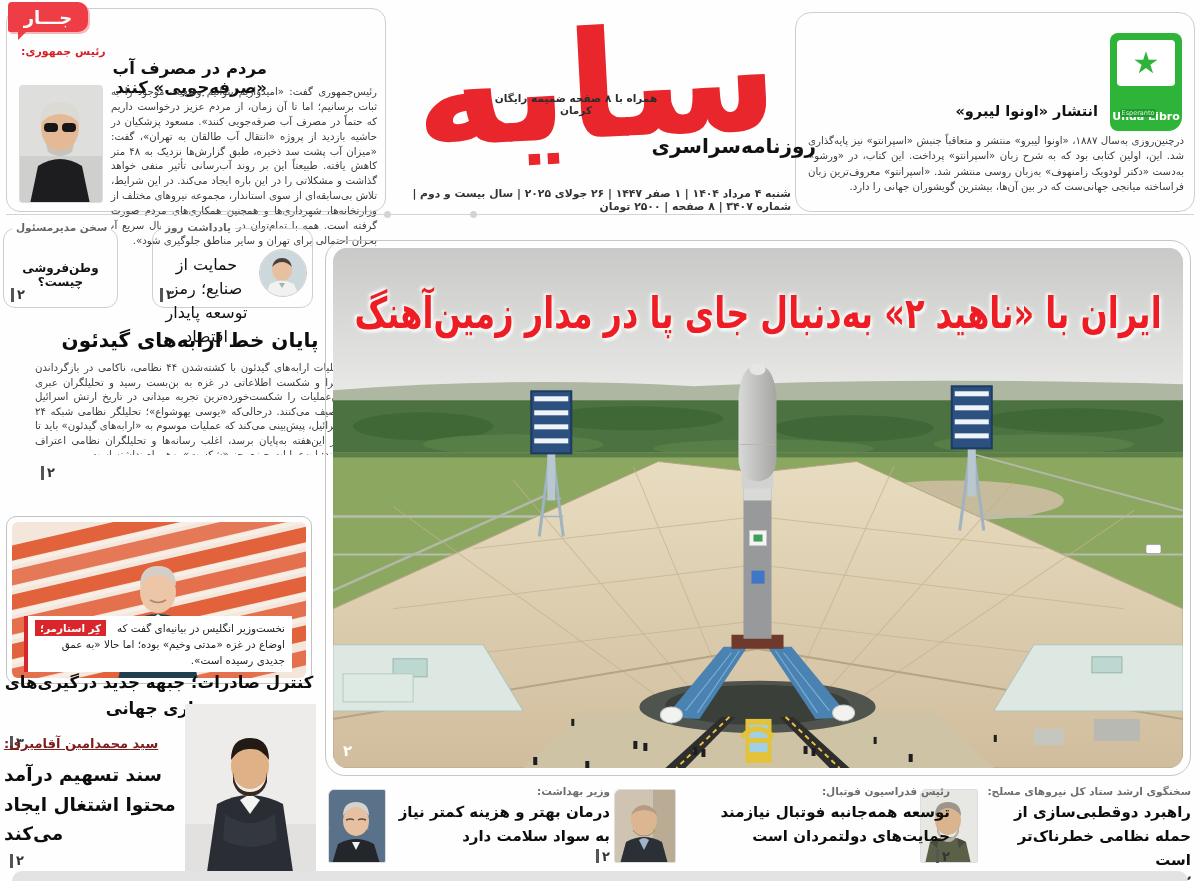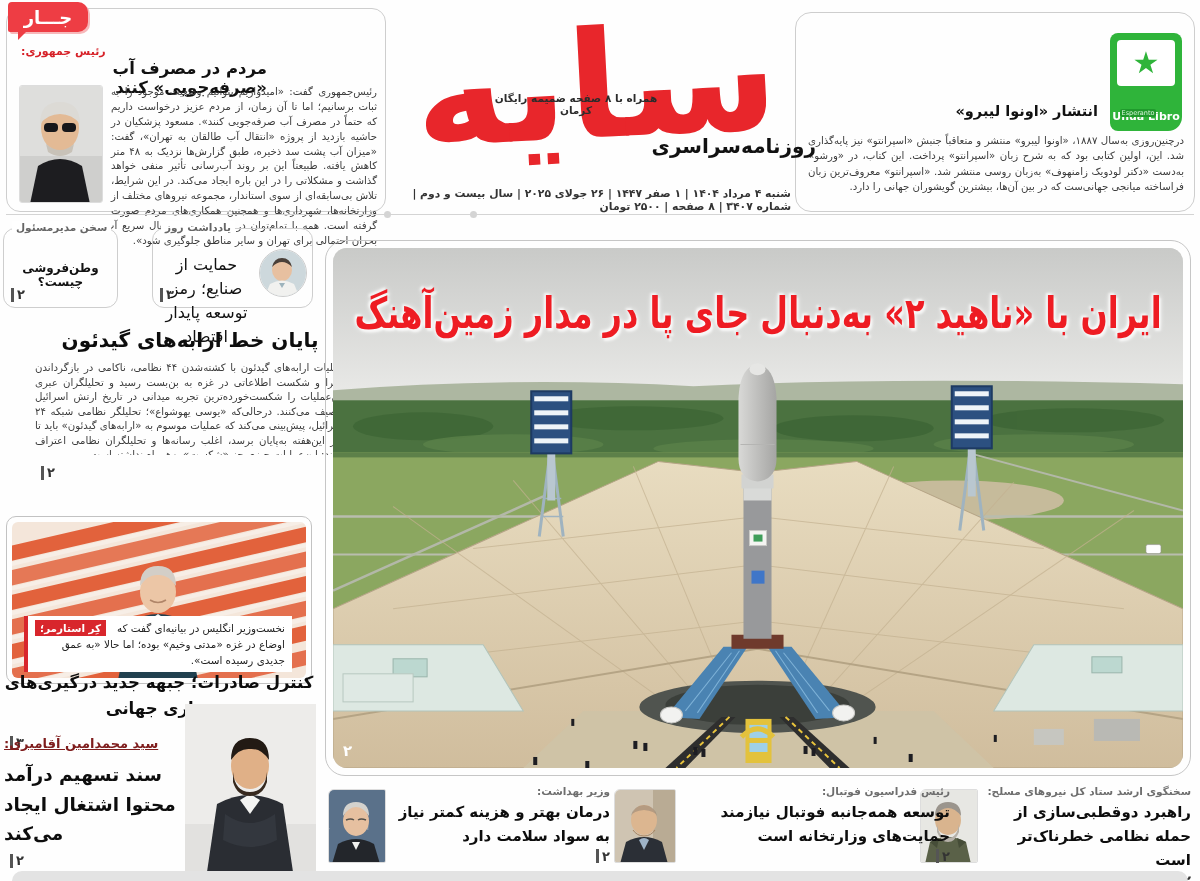--- a/index.html
+++ b/index.html
@@ -440,21 +440,21 @@
         <ellipse cx="29" cy="30" rx="13" ry="15" fill="#d9b48e"></ellipse>
         <path d="M16 26 Q16 12 29 12 Q42 12 42 26 Q36 18 29 18 Q22 18 16 26 Z" fill="#9b958d"></path>
         <path d="M18 34 Q20 48 29 48 Q38 48 40 34 L40 42 Q36 52 29 52 Q22 52 18 42 Z" fill="#b5b0a8"></path>
       </svg>
     </div>
   </div>
 
   <div class="bitem" id="bitem-football">
     <div class="btext">
       <div class="bkicker">رئیس فدراسیون فوتبال:</div>
-      <div class="bheadline">توسعه همه‌جانبه فوتبال نیازمند حمایت‌های وزارتخانه است</div>
+      <div class="bheadline">توسعه همه‌جانبه فوتبال نیازمند حمایت‌های دولتمردان است</div>
       <span class="pg">
           <i class="pgbar"></i>
           <span>۲</span>
         </span>
     </div>
     <div class="bphoto">
       <svg width="62" height="74" viewBox="0 0 62 74" preserveAspectRatio="none">
         <rect width="62" height="74" fill="#cfc4b2"></rect>
         <rect x="40" width="22" height="74" fill="#b9ab94"></rect>
         <path d="M7 74 L13 52 Q31 42 49 52 L55 74 Z" fill="#2b2f36"></path>

